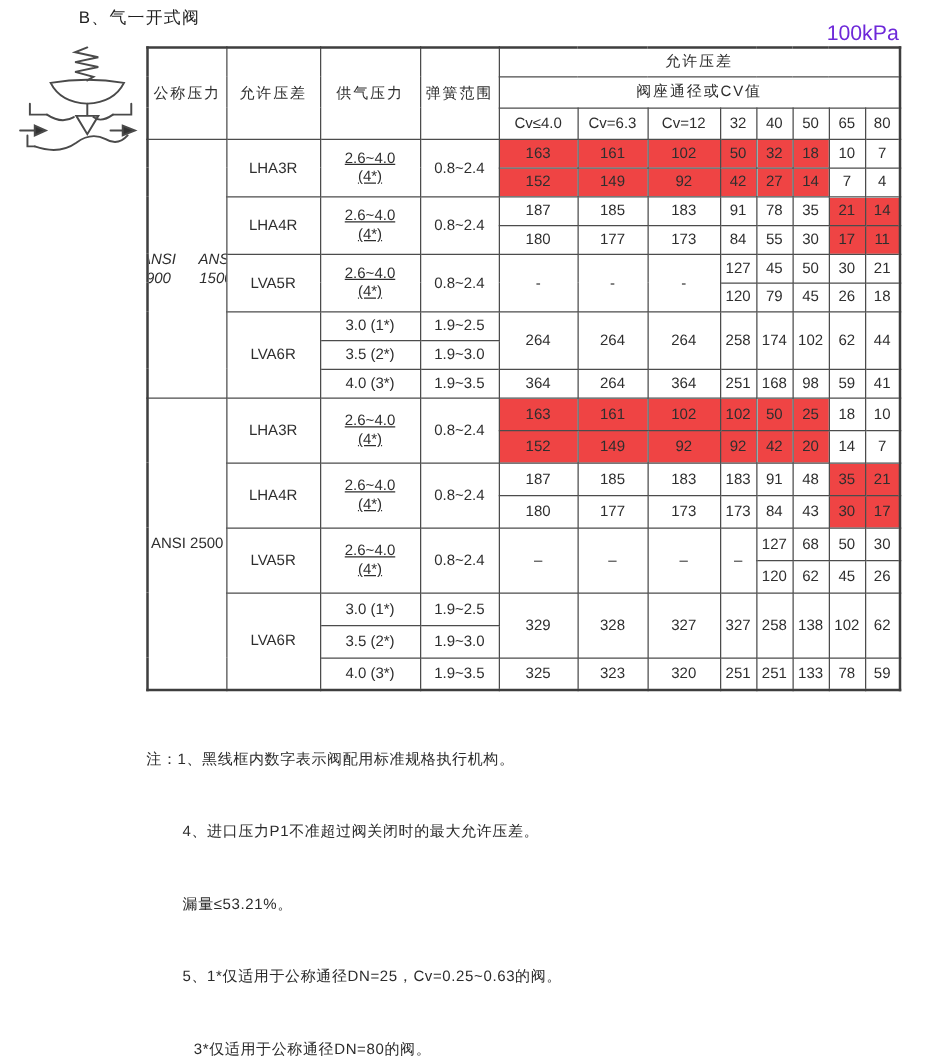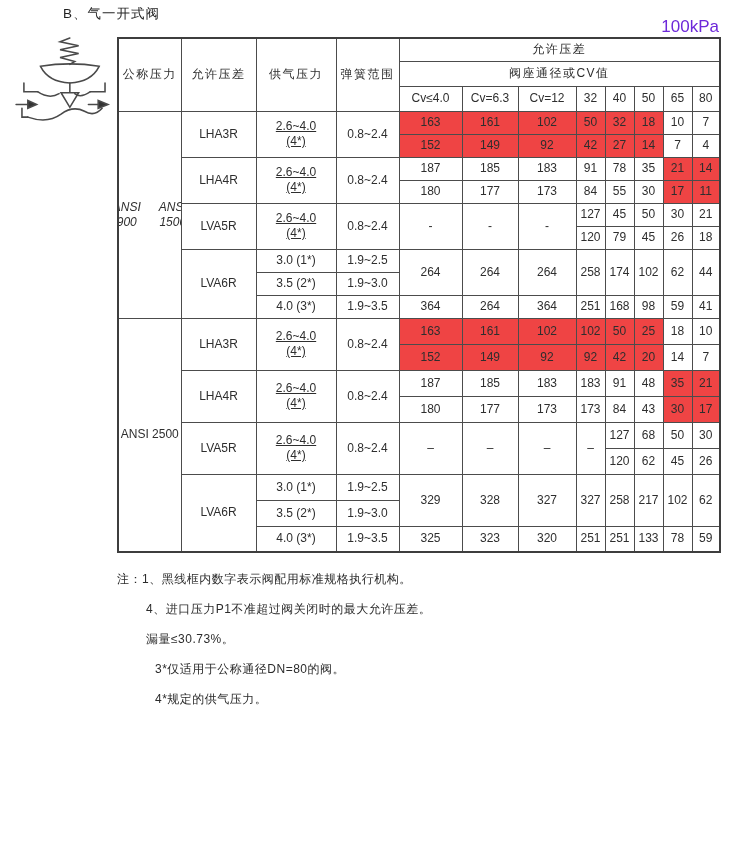--- a/index.html
+++ b/index.html
@@ -23,21 +23,21 @@
   td.dbl{border-bottom:3px double #4c4c4c;}
   td.g{background:#ef4444;}
   tr.hr1{height:23px;} tr.hr2{height:25px;} tr.hr3{height:25px;margin-left:20px;}
   tbody.sec1 tr{height:23px;}
   tbody.sec2 tr{height:26px;}
   .ptxt{display:flex;justify-content:center;gap:18px;font-style:italic;}
   .two l, .two div{line-height:1.25;text-decoration:underline;}
 
   .notes{position:absolute;left:117px;top:564px;width:610px;font-size:12px;
          color:#2b2b2b;}
-  .notes .ln{line-height:30px;white-space:nowrap;letter-spacing:0.5px;}
+  .notes .ln{line-height:30px;white-space:nowrap;letter-spacing:0.5px;margin-top:28px;}
   .ind1{padding-left:29px;}
   .ind2{padding-left:38px;}
 </style>
 </head>
 <body>
 
 <div class="page">
 
   <div class="title">B、气一开式阀</div>
   <div class="unit">100kPa</div>
@@ -289,21 +289,21 @@
       </tr>
       <tr>
         <td rowspan="3">LVA6R</td>
         <td>3.0 (1*)</td>
         <td>1.9~2.5</td>
         <td rowspan="2">329</td>
         <td rowspan="2">328</td>
         <td rowspan="2">327</td>
         <td rowspan="2">327</td>
         <td rowspan="2">258</td>
-        <td rowspan="2">217</td>
+        <td rowspan="2">138</td>
         <td rowspan="2">102</td>
         <td rowspan="2">62</td>
       </tr>
       <tr>
         <td>3.5 (2*)</td>
         <td>1.9~3.0</td>
       </tr>
       <tr>
         <td>4.0 (3*)</td>
         <td>1.9~3.5</td>
@@ -315,18 +315,19 @@
         <td>133</td>
         <td>78</td>
         <td>59</td>
       </tr>
     </tbody>
   </table>
 
   <div class="notes">
     <div class="ln">注：1、黑线框内数字表示阀配用标准规格执行机构。</div>
     <div class="ln ind1">4、进口压力P1不准超过阀关闭时的最大允许压差。</div>
-    <div class="ln ind1">漏量≤30.73%。</div>
+    <div class="ln ind1">漏量≤53.21%。</div>
+    <div class="ln ind1">5、1*仅适用于公称通径DN=25，Cv=0.25~0.63的阀。</div>
     <div class="ln ind2">3*仅适用于公称通径DN=80的阀。</div>
     <div class="ln ind2">4*规定的供气压力。</div>
   </div>
 
 </div>
 
 </body></html>

